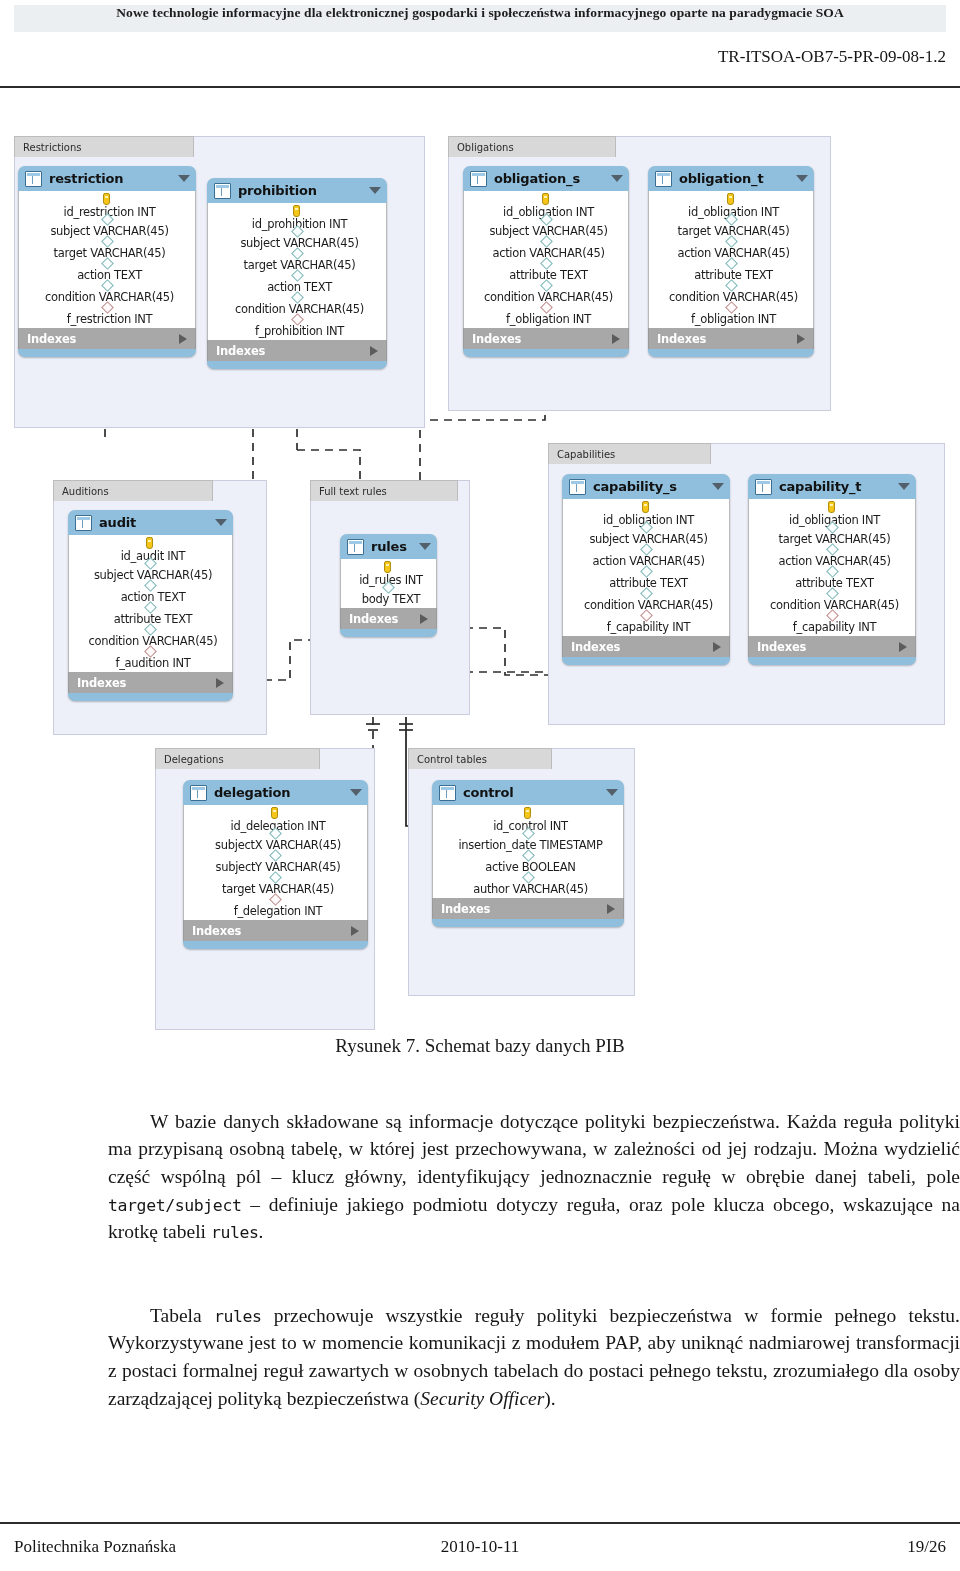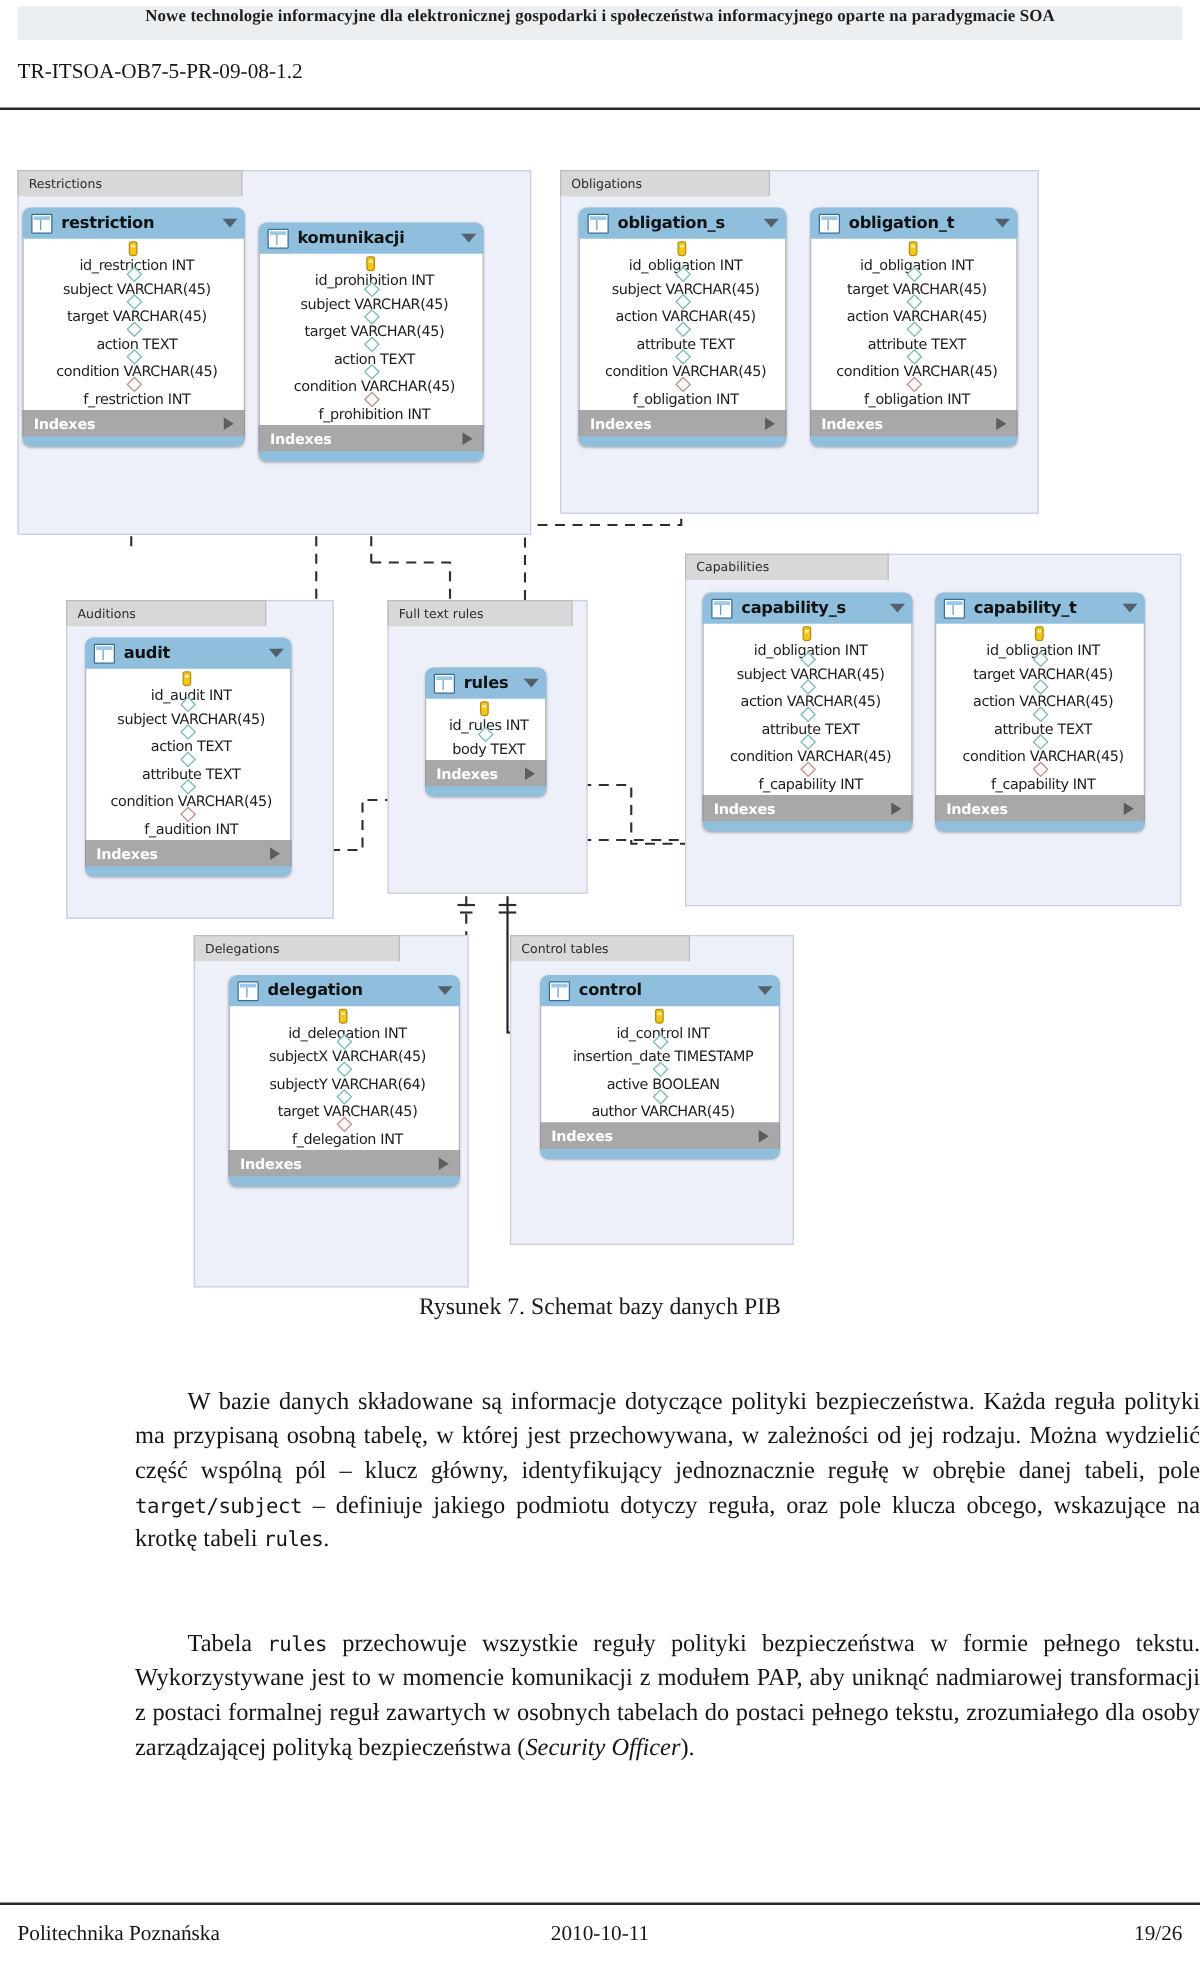--- a/index.html
+++ b/index.html
@@ -31,21 +31,21 @@
     letter-spacing: .1px;
     color: #1d1d1d;
     white-space: nowrap;
   }
   .doc-subheader {
     position: absolute;
     left: 14px; top: 44px;
     width: 932px; height: 26px;
     display: flex;
     align-items: center;
-    justify-content: space-between;
+    justify-content: flex-end;
     gap: 36px;
   }
   .doc-subheader .left {
     font-size: 17px;
     color: #151515;
     white-space: nowrap;
   }
   .doc-subheader .right {
     font-size: 17px;
     font-style: italic;
@@ -400,21 +400,21 @@
     </div>
     <div class="tbl-indexes">
       <span class="lbl">Indexes</span>
       <span class="caret-right"></span>
     </div>
   </div>
 
   <div class="tbl" style="left:207px; top:58px; width:180px;">
     <div class="tbl-head">
       <span class="tbl-ico"></span>
-      <span class="tbl-name">komunikacji</span>
+      <span class="tbl-name">prohibition</span>
       <span class="caret-down"></span>
     </div>
     <div class="tbl-cols">
       <div class="col">
           <span class="glyph">
             <i class="key"></i>
           </span>
           <span class="txt">id_prohibition INT</span>
         </div>
       <div class="col">
@@ -776,21 +776,21 @@
       <div class="col">
           <span class="glyph">
             <i class="dia plain"></i>
           </span>
           <span class="txt">subjectX VARCHAR(45)</span>
         </div>
       <div class="col">
           <span class="glyph">
             <i class="dia plain"></i>
           </span>
-          <span class="txt">subjectY VARCHAR(64)</span>
+          <span class="txt">subjectY VARCHAR(45)</span>
         </div>
       <div class="col">
           <span class="glyph">
             <i class="dia plain"></i>
           </span>
           <span class="txt">target VARCHAR(45)</span>
         </div>
       <div class="col">
           <span class="glyph">
             <i class="dia fk"></i>

